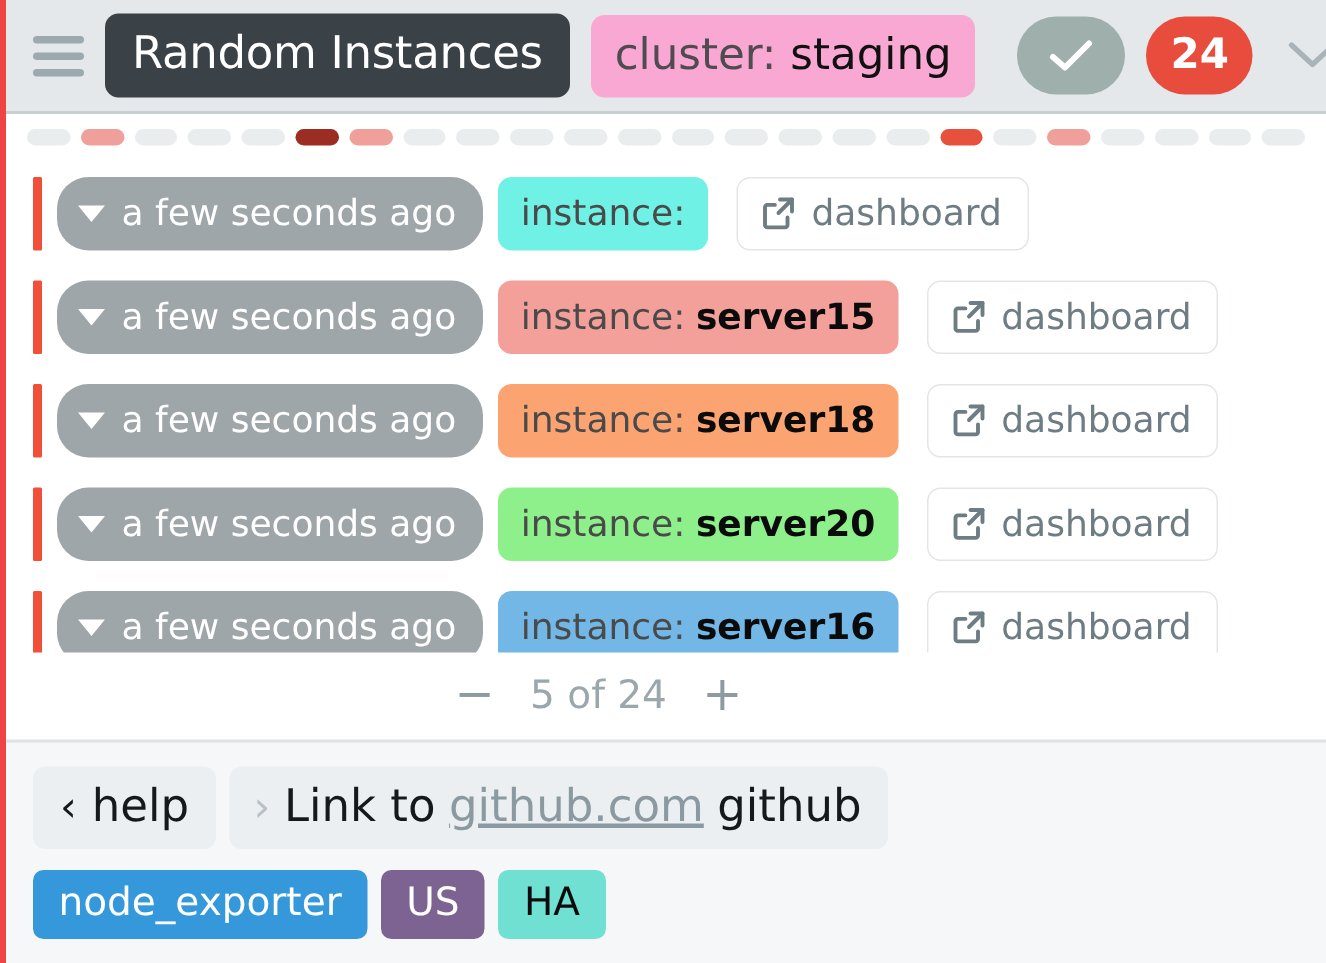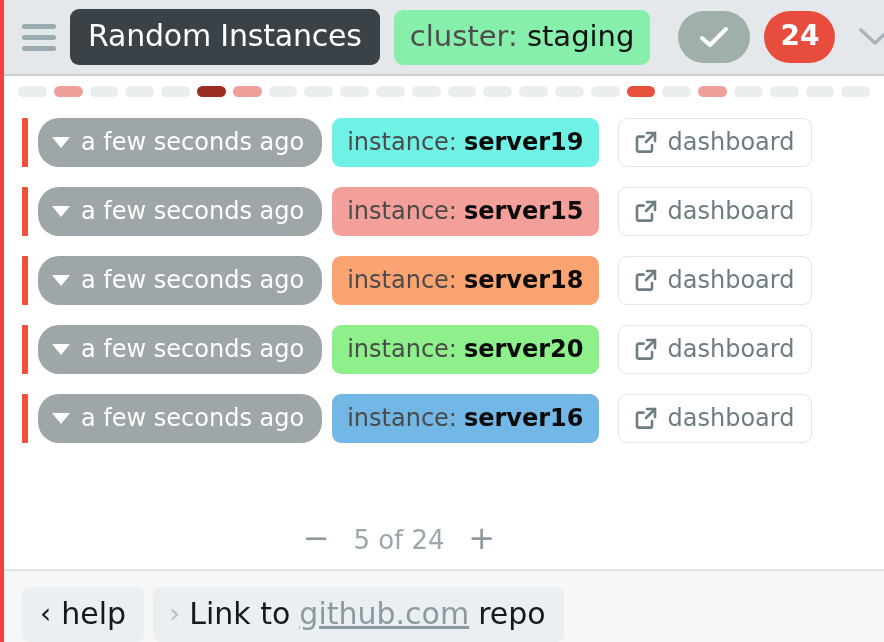--- a/index.html
+++ b/index.html
@@ -40,21 +40,21 @@
   .title-pill {
     background: #3a4147;
     color: #ffffff;
     font-size: 30px;
     padding: 9px 18px 12px 18px;
     border-radius: 9px;
     white-space: nowrap;
     letter-spacing: -0.2px;
   }
   .cluster-pill {
-    background: #86efac;
+    background: #f9a8d4;
     border-radius: 9px;
     padding: 9px 16px 12px 16px;
     font-size: 29px;
     white-space: nowrap;
   }
   .cluster-pill .k { color: #4f4b50; }
   .cluster-pill .v { color: #111111; }
   .header-spacer { flex: 1 1 auto; }
   .check-pill {
     width: 72px; height: 52px;
@@ -297,21 +297,20 @@
 
   <div class="list" id="alert-list">
       <div class="row">
         <div class="row-marker" style="background: rgb(240, 80, 58);"></div>
         <div class="time-pill" style="background: rgb(159, 166, 169);">
           <span class="caret-down"></span>
           <span>a few seconds ago</span>
         </div>
         <div class="inst-pill" style="background: rgb(111, 242, 229);">
           <span class="k">instance:</span>
-          <span class="v">server19</span>
         </div>
         <div class="dash-btn">
           <span>
             <svg width="24" height="24" viewBox="0 0 24 24">
               <path d="M13 3 L21 3 L21 11" fill="none" stroke="#6e7d83" stroke-width="2.6" stroke-linecap="round" stroke-linejoin="round"></path>
               <path d="M21 3 L12 12" fill="none" stroke="#6e7d83" stroke-width="2.6" stroke-linecap="round"></path>
               <path d="M18 15 L18 20 A1.6 1.6 0 0 1 16.4 21.6 L4.6 21.6 A1.6 1.6 0 0 1 3 20 L3 8.2 A1.6 1.6 0 0 1 4.6 6.6 L9.6 6.6" fill="none" stroke="#6e7d83" stroke-width="2.6" stroke-linecap="round" stroke-linejoin="round"></path>
             </svg>
           </span>
           <span>dashboard</span>
@@ -412,18 +411,23 @@
   <div class="footer">
     <div class="footer-row">
       <div class="help-pill">
         <span class="arrow-l">‹</span>
         <span>help</span>
       </div>
       <div class="repo-pill">
         <span class="arrow-r">›</span>
         <span class="repo-text">Link to</span>
         <span class="repo-link">github.com</span>
-        <span class="repo-text">repo</span>
-      </div>
-    </div>
+        <span class="repo-text">github</span>
+      </div>
+    </div>
+    <div class="tags-row" id="tags-row">
+        <div class="tag" style="background: rgb(52, 152, 219); color: rgb(255, 255, 255);">node_exporter</div>
+        <div class="tag" style="background: rgb(125, 99, 146); color: rgb(255, 255, 255);">US</div>
+        <div class="tag" style="background: rgb(111, 224, 210); color: rgb(11, 11, 11);">HA</div>
+      </div>
   </div>
 
 </div>
 
 </body></html>

